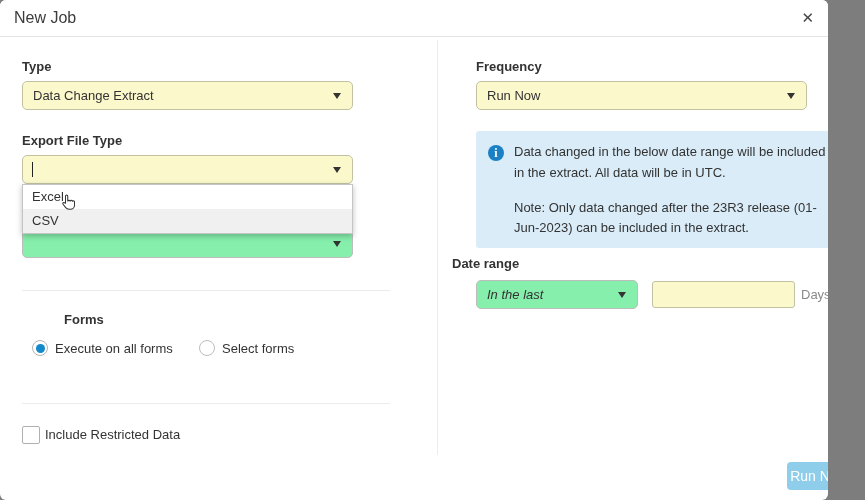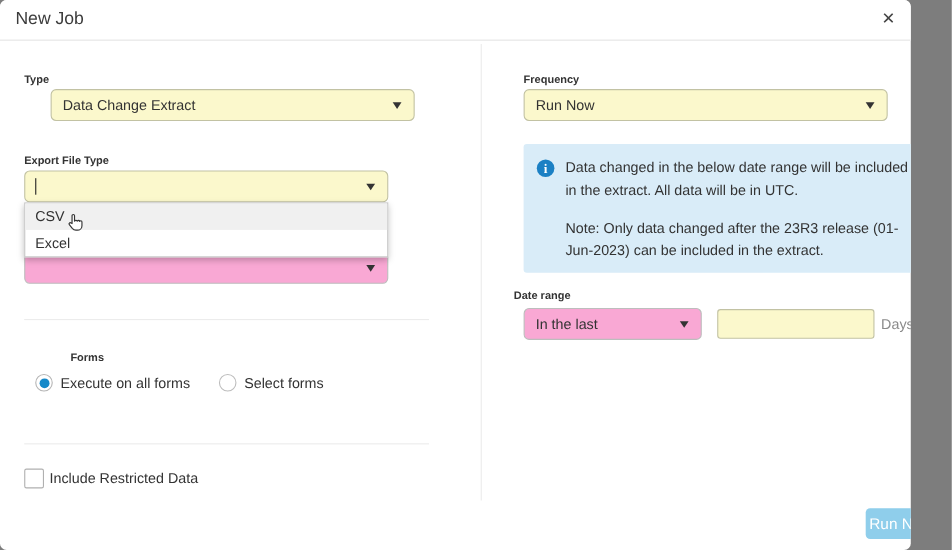--- a/index.html
+++ b/index.html
@@ -2,24 +2,24 @@
 <html><head>
 <meta charset="utf-8">
 <style>
   html,body{margin:0;padding:0;background:#7d7d7d;font-family:"Liberation Sans",sans-serif;}
   .modal{position:relative;width:828px;height:500px;background:#fff;border-radius:6px;overflow:hidden;color:#333;}
   
   .hdr{position:absolute;left:0;top:0;right:0;height:36px;border-bottom:1px solid #e4e4e4;background:#fff;}
   .hdr-title{position:absolute;left:14px;top:9px;font-size:16px;color:#3c3c3c;}
   .close{position:absolute;right:14px;top:8px;font-size:15px;color:#444;cursor:pointer;line-height:20px;}
   
-  .lbl{position:absolute;font-size:10px;font-weight:bold;color:#333;margin-top:8px;}
+  .lbl{position:absolute;font-size:13px;font-weight:bold;color:#333;}
   .select{position:absolute;height:27px;border:1px solid #c2c2a3;border-radius:5px;background:#fbf8cc;
           font-size:13px;color:#333;line-height:27px;padding-left:10px;box-sizing:content-box;cursor:pointer;}
-  .select.plain{background:#f9a8d4;border-color:#bdbdbd;}
+  .select.plain{background:#86efac;border-color:#bdbdbd;font-style:italic;}
   .caret{position:absolute;right:11px;top:11px;width:0;height:0;border-left:4.5px solid transparent;
          border-right:4.5px solid transparent;border-top:6px solid #333;}
   .tcursor{position:absolute;left:9px;top:6px;width:1px;height:15px;background:#222;}
   .divider-h{position:absolute;height:1px;background:#ececec;}
   .divider-v{position:absolute;width:1px;background:#ececec;}
   
   .menu{position:absolute;left:22px;top:184px;width:329px;background:#fff;border:1px solid #c5c5c5;
         box-shadow:0 2px 6px rgba(0,0,0,.25);z-index:5;}
   .menu-item{height:24px;line-height:24px;padding-left:9px;font-size:13px;color:#333;cursor:pointer;}
   .menu-item.hover{background:#f0f0f0;}
@@ -50,40 +50,40 @@
 <div class="modal">
 
   <div class="hdr">
     <div class="hdr-title">New Job</div>
     <div class="close">✕</div>
   </div>
 
   <div class="divider-v" style="left:437px;top:40px;height:415px;"></div>
 
   <div class="lbl" style="left:22px;top:59px;">Type</div>
-  <div class="select" style="left:22px;top:81px;width:319px;margin-left:24px;">
+  <div class="select" style="left:22px;top:81px;width:319px;">
     <span>Data Change Extract</span>
     <span class="caret"></span>
   </div>
 
   <div class="lbl" style="left:22px;top:133px;">Export File Type</div>
   <div class="select" style="left:22px;top:155px;width:319px;">
     <span class="tcursor"></span>
     <span></span>
     <span class="caret"></span>
   </div>
 
   <div class="select plain" style="left:22px;top:229px;width:319px;z-index:1;">
     <span></span>
     <span class="caret"></span>
   </div>
 
   <div class="menu">
+    <div class="menu-item">Excel</div>
     <div class="menu-item hover">CSV</div>
-    <div class="menu-item">Excel</div>
   </div>
 
   <svg class="hand" width="18" height="19" viewBox="0 0 24 24">
     <path d="M10 3.5c0-.8.7-1.5 1.5-1.5S13 2.7 13 3.5V10h.3c.2-.6.8-1 1.4-1 .7 0 1.2.4 1.4 1h.4c.2-.5.7-.9 1.3-.9.7 0 1.3.5 1.4 1.2h.3c.2-.4.6-.7 1.1-.7.8 0 1.4.6 1.4 1.4v4.5c0 3-2.4 5.5-5.5 5.5h-1.8c-1.7 0-3.3-.8-4.4-2.1l-3.6-4.6c-.5-.6-.4-1.5.2-2 .6-.5 1.4-.4 1.9.1L10 13V3.5z" fill="#ffffff" stroke="#333" stroke-width="1.4" stroke-linejoin="round"></path>
   </svg>
 
   <div class="divider-h" style="left:22px;top:290px;width:368px;"></div>
 
   <div class="lbl" style="left:22px;top:312px;padding-left:42px;">Forms</div>
   <span class="radio on" style="left:32px;top:340px;"></span>
@@ -103,21 +103,21 @@
   </div>
 
   <div class="info">
     <span class="info-icon">i</span>
     <div class="info-text">
       <p>Data changed in the below date range will be included in the extract. All data will be in UTC.</p>
       <p>Note: Only data changed after the 23R3 release (01-Jun-2023) can be included in the extract.</p>
     </div>
   </div>
 
-  <div class="lbl" style="left:467px;top:256px;">Date range</div>
+  <div class="lbl" style="left:452px;top:256px;">Date range</div>
   <div class="select plain" style="left:476px;top:280px;width:150px;">
     <span>In the last</span>
     <span class="caret"></span>
   </div>
   <div class="yinput" style="left:652px;top:281px;width:141px;"></div>
   <span class="unit" style="left:801px;top:287px;">Days</span>
 
   <div class="cancel">Cancel</div>
   <div class="runbtn">Run Now</div>
 

